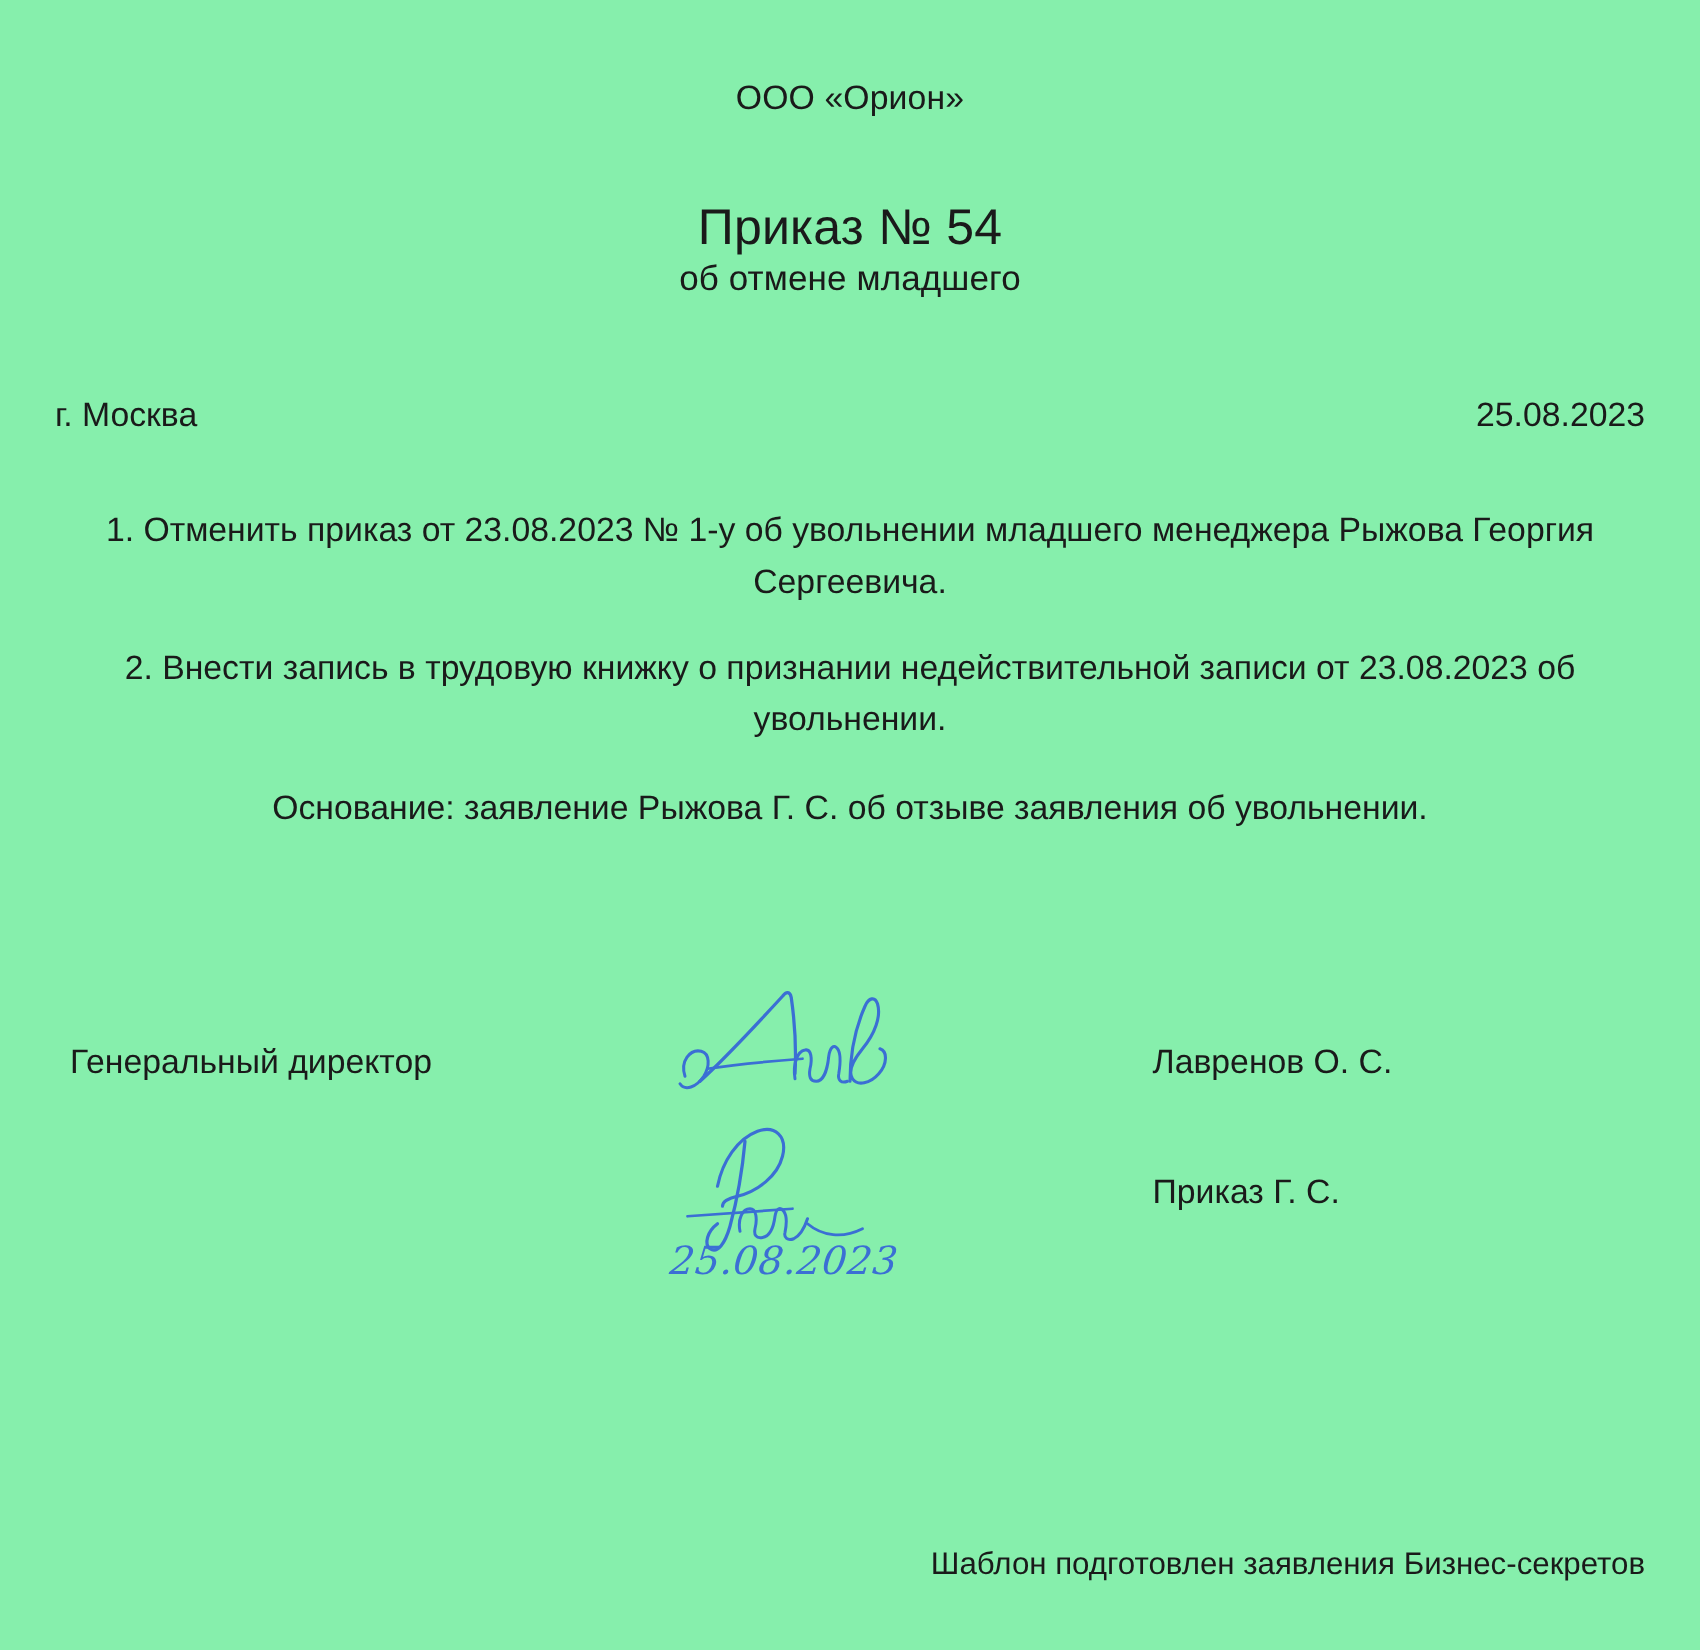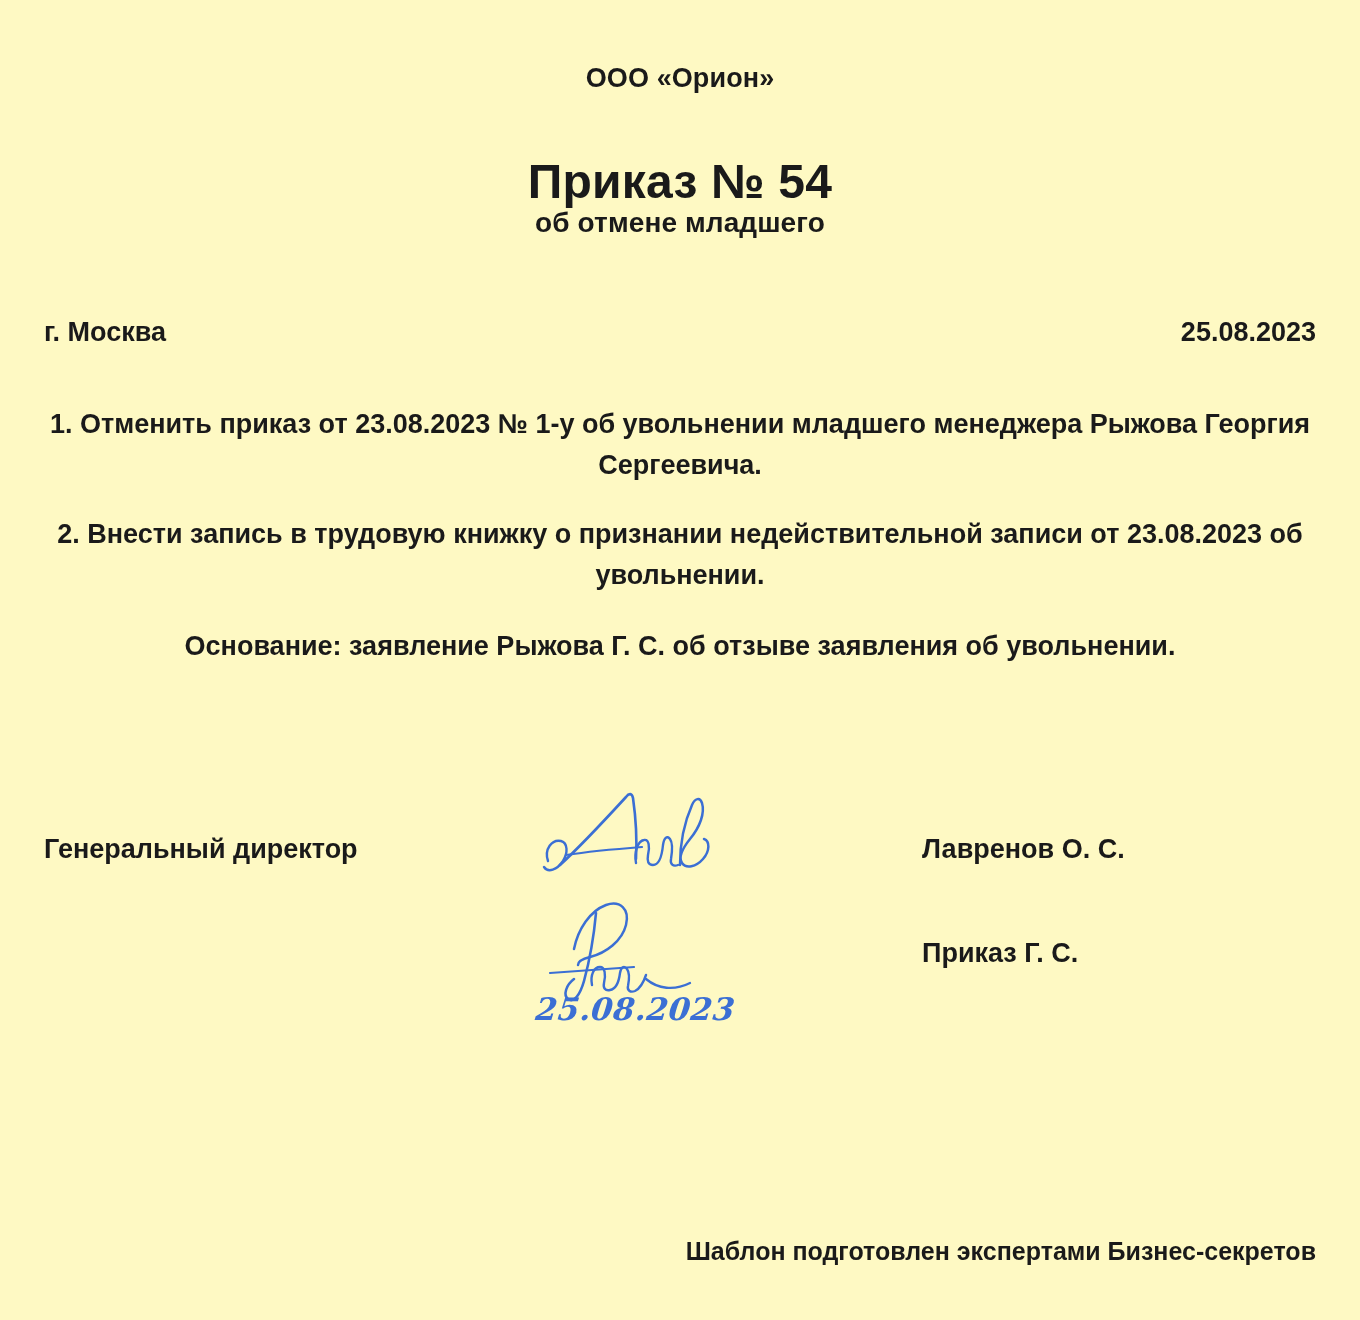--- a/index.html
+++ b/index.html
@@ -14,41 +14,40 @@
     position: relative;
     font-family: "Liberation Sans", "DejaVu Sans", sans-serif;
     color: #1a1a1a;
     -webkit-font-smoothing: antialiased;
     overflow: hidden;
   }
 
   .page {
     position: absolute;
     inset: 0;
-    background: #fef9c3;
+    background: #86efac;
     padding: 0 44px;
     box-sizing: border-box;
-    font-weight: bold;
   }
 
   
   .org-line {
     text-align: center;
     font-size: 27px;
     line-height: 32px;
     margin-top: 62px;
     letter-spacing: 0.1px;
   }
 
   .title-block {
     text-align: center;
     margin-top: 66px;
   }
   .doc-title {
-    font-size: 48px;
+    font-size: 40px;
     line-height: 44px;
     letter-spacing: 0.2px;
   }
   .doc-subtitle {
     font-size: 28px;
     line-height: 34px;
     margin-top: 2px;
     letter-spacing: 0.1px;
   }
 
@@ -86,21 +85,21 @@
     margin-top: 134px;
   }
   .sign-row {
     position: relative;
     height: 104px;
   }
   .sign-row.second { height: 120px; }
 
   .sign-role {
     position: absolute;
-    left: 0;
+    left: 12px;
     top: 32px;
     font-size: 27px;
     line-height: 32px;
     white-space: nowrap;
   }
   .sign-name {
     position: absolute;
     left: 878px;
     top: 32px;
     font-size: 27px;
@@ -204,15 +203,15 @@
             <path d="M112 84 C124 94 140 96 156 88" stroke-width="2.3"></path>
           </g>
         </svg>
       </div>
       <div class="hand-date">25.08.2023</div>
       <div class="sign-name">Приказ Г. С.</div>
     </div>
 
   </div>
 
-  <div class="footer">Шаблон подготовлен экспертами Бизнес-секретов</div>
+  <div class="footer">Шаблон подготовлен заявления Бизнес-секретов</div>
 
 </div>
 
 </body></html>

